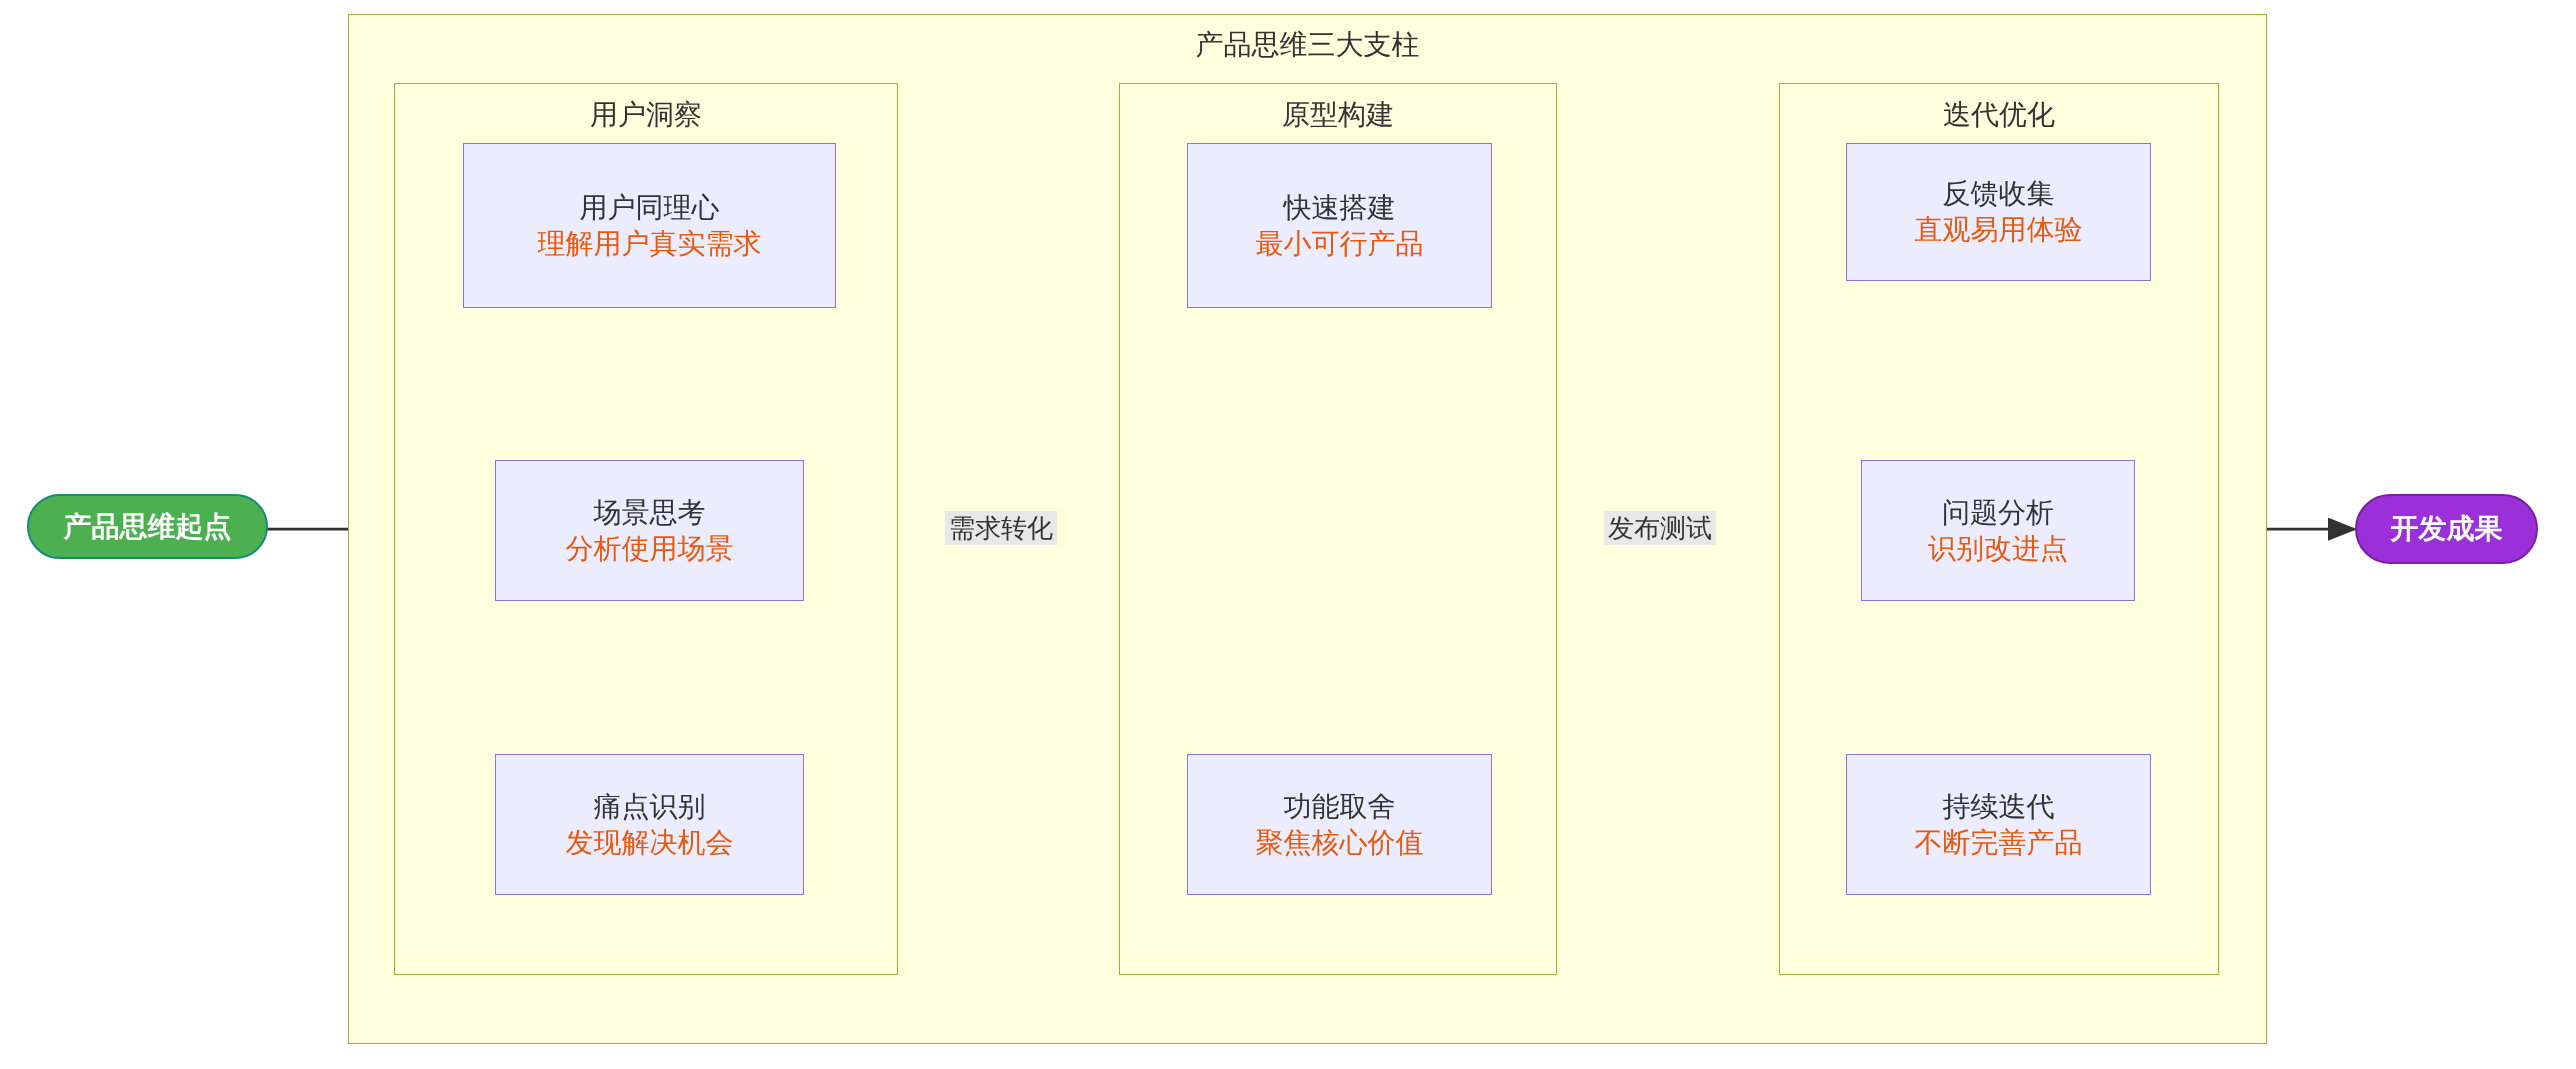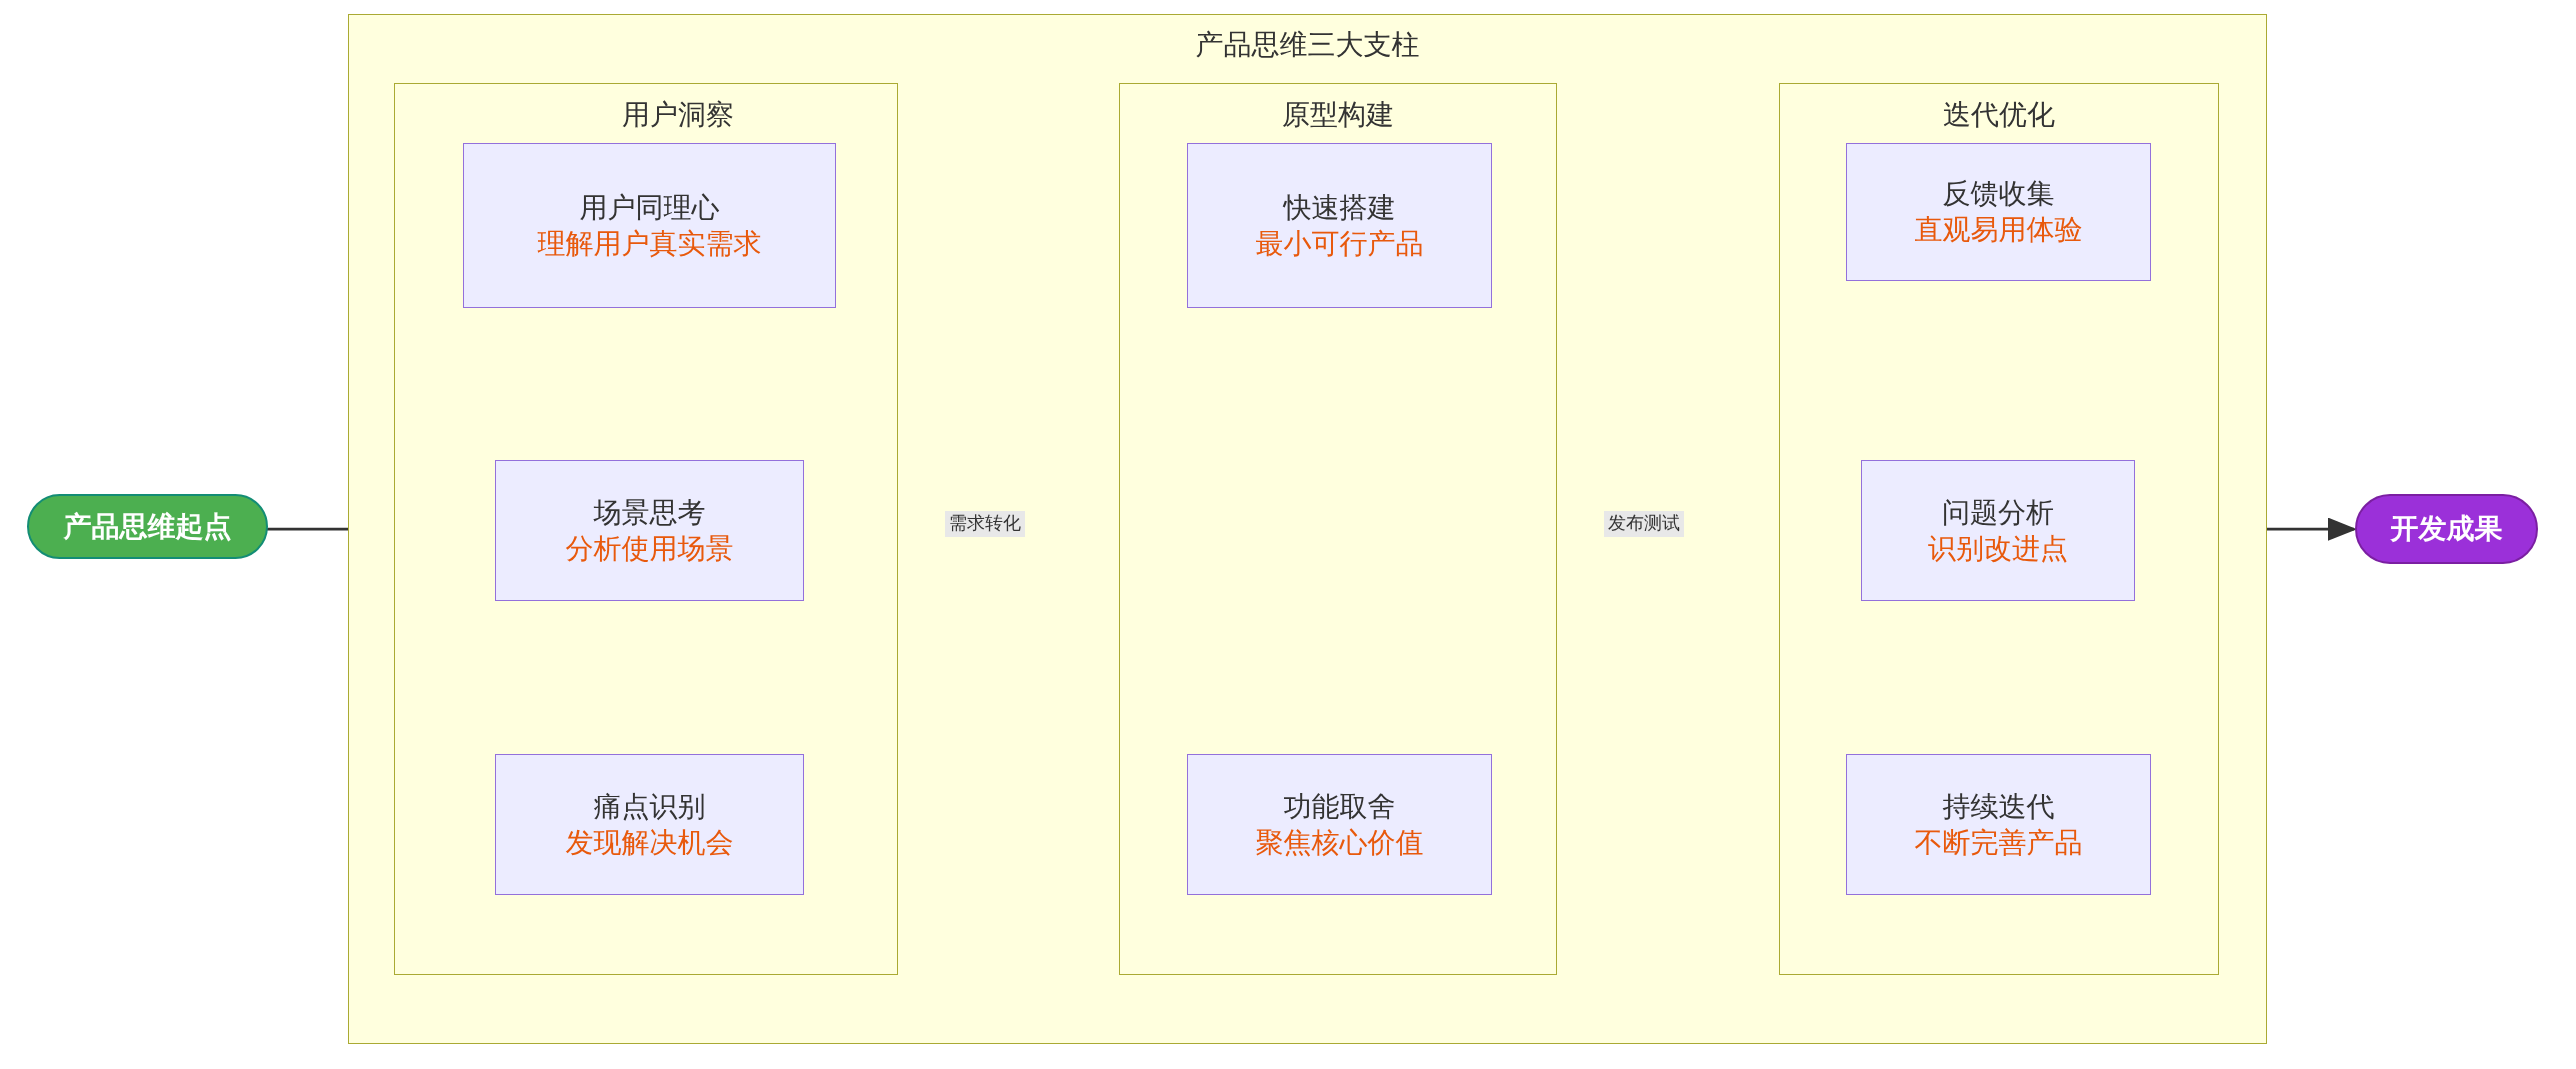--- a/index.html
+++ b/index.html
@@ -85,21 +85,21 @@
   .pill-end {
     background: #9b30d9;
     border: 2.9px solid #7b1fa2;
   }
 
   
   .edge-label {
     position: absolute;
     background: #e8e8e8;
     color: #333333;
-    font-size: 18px;
+    font-size: 26px;
     white-space: nowrap;
     padding: 2.9px 3.9px;
     line-height: 1.1;
   }
 
   
   #edges {
     position: absolute;
     left: 0;
     top: 0;
@@ -135,21 +135,21 @@
     <line x1="2057" y1="317" x2="2057" y2="472" stroke="#333333" stroke-width="3" marker-end="url(#arrow)"></line>
     <line x1="2057" y1="619" x2="2057" y2="774" stroke="#333333" stroke-width="3" marker-end="url(#arrow)"></line>
 
     <line x1="2334" y1="545" x2="2424" y2="545" stroke="#333333" stroke-width="3" marker-end="url(#arrow)"></line>
   </svg>
 
   <div class="outer-cluster" style="left:348px; top:13.6px; width:1919px; height:1030px;"></div>
   <div class="cluster-title" style="left:348px; top:31px; width:1919px;">产品思维三大支柱</div>
 
   <div class="sub-cluster" style="left:394px; top:83px; width:504px; height:892px;"></div>
-  <div class="cluster-title" style="left:394px; top:101px; width:504px;margin-left:32px;">用户洞察</div>
+  <div class="cluster-title" style="left:394px; top:101px; width:504px;">用户洞察</div>
 
   <div class="node-box" style="left:463px; top:143px; width:373px; height:165px;">
     <span class="node-title">用户同理心</span>
     <span class="node-sub">理解用户真实需求</span>
   </div>
 
   <div class="node-box" style="left:495px; top:460px; width:309px; height:141px;">
     <span class="node-title">场景思考</span>
     <span class="node-sub">分析使用场景</span>
   </div>

